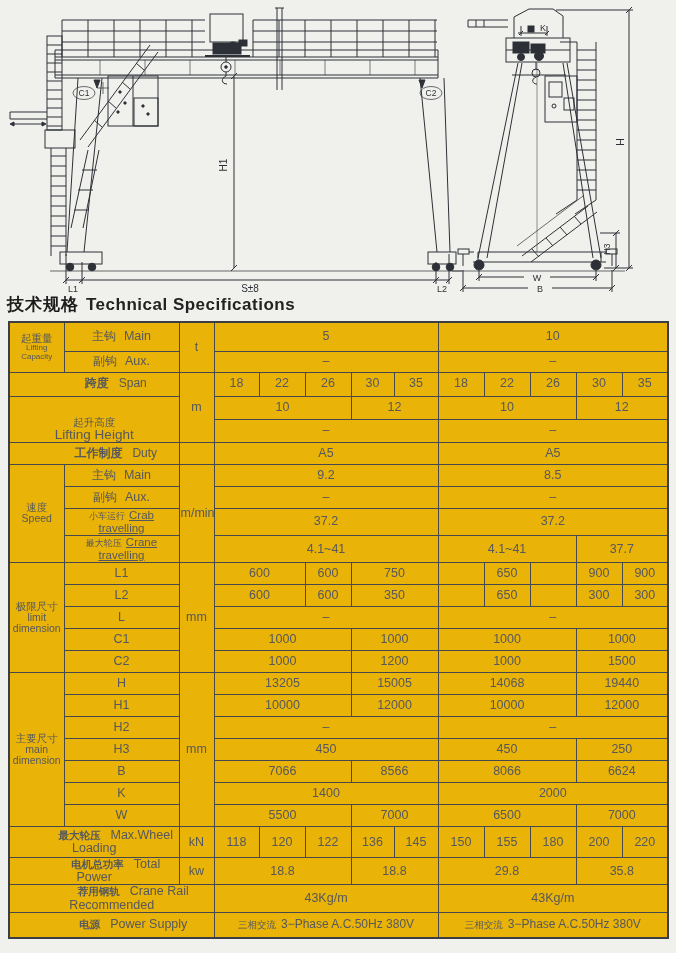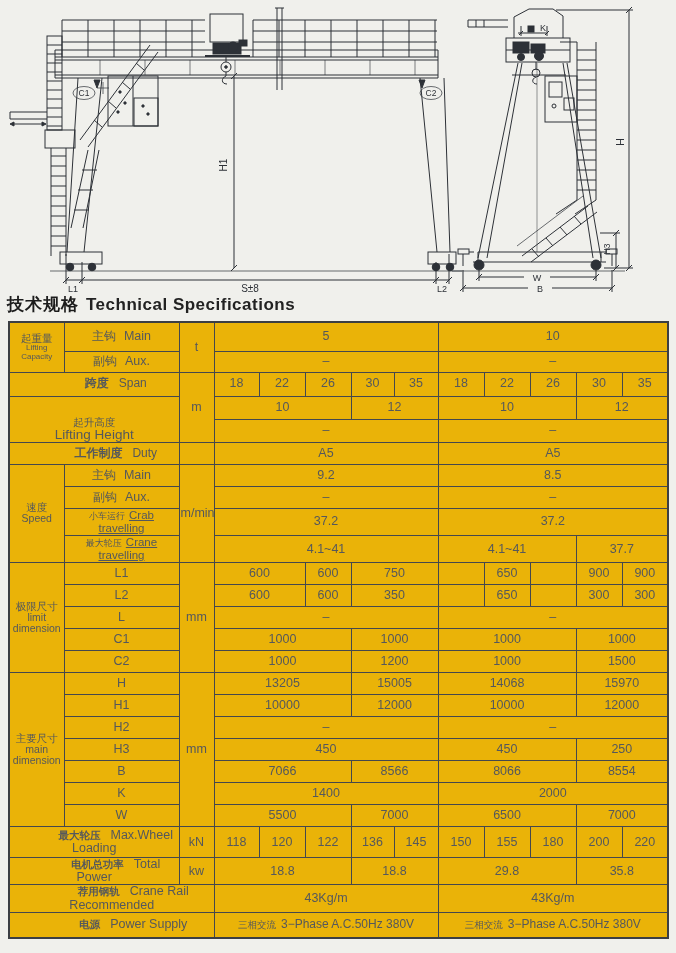--- a/index.html
+++ b/index.html
@@ -375,21 +375,21 @@
           <td rowspan="7" class="grp">
             <div class="lz">主要尺寸</div>
             <div class="le">main</div>
             <div class="le">dimension</div>
           </td>
           <td class="sub">H</td>
           <td rowspan="7" class="unit">mm</td>
           <td colspan="3" class="val">13205</td>
           <td colspan="2" class="val">15005</td>
           <td colspan="3" class="val">14068</td>
-          <td colspan="2" class="val">15970</td>
+          <td colspan="2" class="val">19440</td>
         </tr>
         <tr style="height: 22px;">
           <td class="sub">H1</td>
           <td colspan="3" class="val">10000</td>
           <td colspan="2" class="val">12000</td>
           <td colspan="3" class="val">10000</td>
           <td colspan="2" class="val">12000</td>
         </tr>
         <tr style="height: 22px;">
           <td class="sub">H2</td>
@@ -400,21 +400,21 @@
           <td class="sub">H3</td>
           <td colspan="5" class="val">450</td>
           <td colspan="3" class="val">450</td>
           <td colspan="2" class="val">250</td>
         </tr>
         <tr style="height: 22px;">
           <td class="sub">B</td>
           <td colspan="3" class="val">7066</td>
           <td colspan="2" class="val">8566</td>
           <td colspan="3" class="val">8066</td>
-          <td colspan="2" class="val">8554</td>
+          <td colspan="2" class="val">6624</td>
         </tr>
         <tr style="height: 22px;">
           <td class="sub">K</td>
           <td colspan="5" class="val">1400</td>
           <td colspan="5" class="val">2000</td>
         </tr>
         <tr style="height: 22px;">
           <td class="sub">W</td>
           <td colspan="3" class="val">5500</td>
           <td colspan="2" class="val">7000</td>

